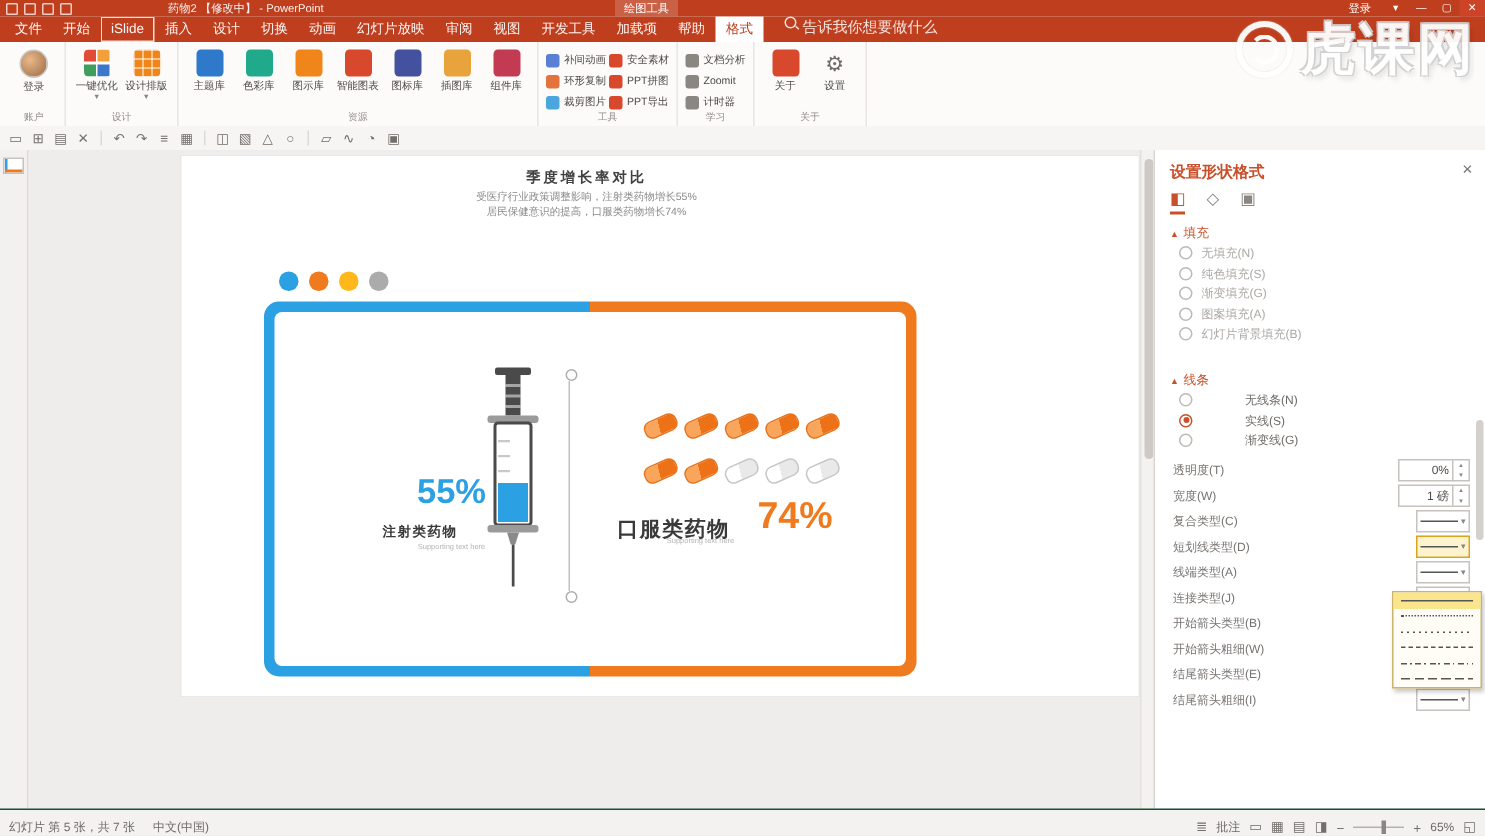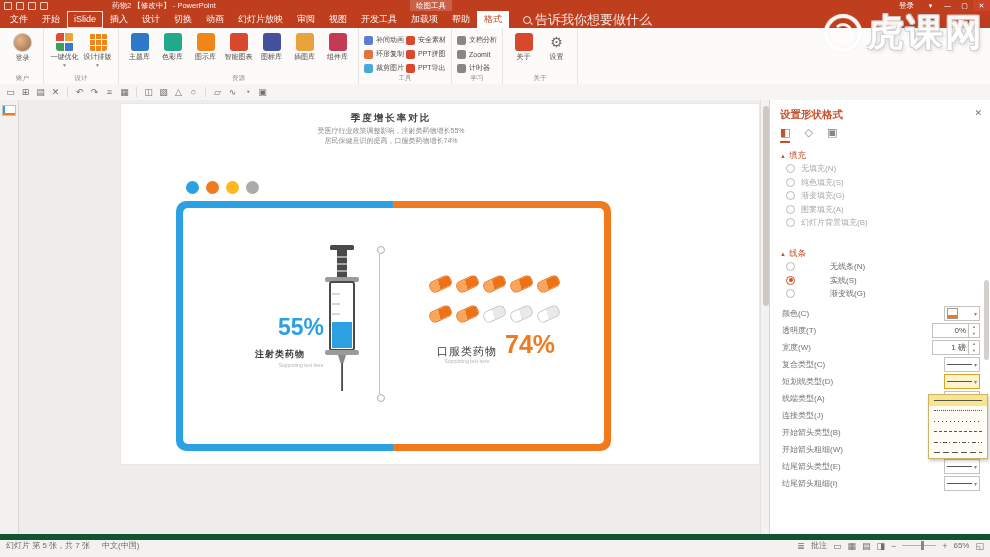--- a/index.html
+++ b/index.html
@@ -16,21 +16,21 @@
   .tb-right{position:absolute;right:0;top:0;height:11px;display:flex;align-items:center;}
   .tb-login{font-size:7.5px;color:#fff;margin-right:8px;}
   .tb-btn{width:17px;text-align:center;font-size:7px;line-height:11px;color:#fff;}
   .tb-close{background:#CD4328;}
 
   
   .tabsrow{position:absolute;left:0;top:11px;right:0;height:17px;background:#BF3E1E;display:flex;padding-left:3px;font-size:9px;}
   .tab{padding:0 7px;line-height:17px;color:rgba(255,255,255,.95);white-space:nowrap;}
   .tab--islide{box-shadow:inset 0 0 0 1px rgba(255,255,255,.85);}
   .tab--active{background:#fff;color:#BF3E1E;}
-  .tabs-search{display:flex;align-items:center;gap:4px;margin-left:14px;color:rgba(255,255,255,.85);font-size:13px;white-space:nowrap;}
+  .tabs-search{display:flex;gap:4px;margin-left:14px;color:rgba(255,255,255,.85);font-size:10px;white-space:nowrap;}
   .search-glass{width:6px;height:6px;border:1px solid rgba(255,255,255,.85);border-radius:50%;position:relative;}
   .search-glass::after{content:"";position:absolute;width:3px;height:1px;background:rgba(255,255,255,.85);
                        transform:rotate(45deg);right:-3px;bottom:-1px;}
 
   
   .ribbon{position:absolute;left:0;top:28px;right:0;height:56px;background:#FCFBFA;border-bottom:1px solid #D8D4D1;
           display:flex;padding-left:2px;}
   .rgroup{position:relative;display:flex;align-items:flex-start;gap:2px;padding:3px 5px 11px;border-right:1px solid #E8E5E2;}
   .rgroup-label{position:absolute;bottom:1px;left:0;right:0;text-align:center;font-size:6.5px;color:#918D89;}
   .bigitem{width:31px;display:flex;flex-direction:column;align-items:center;gap:1px;font-size:7px;color:#4E4A46;text-align:center;}
@@ -88,21 +88,21 @@
   .divider::before{top:-8px;} .divider::after{bottom:-8px;}
   .pct-left{position:absolute;left:72px;top:106px;width:92px;text-align:center;font-size:23px;font-weight:800;color:#2BA1E3;}
   .lbl-left{position:absolute;left:72px;top:140px;width:92px;text-align:left;font-size:9px;font-weight:bold;
             letter-spacing:1px;color:#3A3A3A;}
   .sup-left{position:absolute;left:72px;top:154px;width:92px;text-align:center;font-size:5px;color:#B5B5B5;}
   .caps-row{position:absolute;left:246px;display:flex;gap:4px;}
   .caps-row1{top:70px;} .caps-row2{top:100px;}
   .cap{width:21px;height:10px;border-radius:5px;transform:rotate(-24deg);}
   .cap-full{border:1px solid #E8731A;background:linear-gradient(100deg,#F9A55C 0 45%,#ED7117 45%);}
   .cap-empty{border:1px solid #C6C6C6;background:linear-gradient(100deg,#fff 0 45%,#E9E9E9 45%);}
-  .lbl-right{position:absolute;left:240px;top:136px;width:88px;text-align:center;font-size:11px;font-weight:normal;
+  .lbl-right{position:absolute;left:222px;top:136px;width:88px;text-align:center;font-size:14px;font-weight:bold;
              letter-spacing:1px;color:#3A3A3A;}
   .sup-right{position:absolute;left:240px;top:150px;width:88px;text-align:center;font-size:5px;color:#B5B5B5;}
   .pct-right{position:absolute;left:322px;top:122px;font-size:25px;font-weight:800;color:#F07A1E;}
 
   
   .panel{position:absolute;right:0;top:100px;width:220px;bottom:17px;background:#fff;border-left:1px solid #D8D4D1;font-size:8px;}
   .p-title{position:absolute;left:10px;top:8px;font-size:10.5px;font-weight:bold;color:#C8502B;}
   .p-close{position:absolute;right:8px;top:8px;font-size:9px;color:#777;}
   .p-tabs{position:absolute;left:10px;top:26px;display:flex;gap:14px;}
   .p-tab{font-size:11px;color:#8A8681;padding-bottom:2px;}
@@ -138,22 +138,22 @@
   .ls-longdash{border-top:none;height:1px;background:repeating-linear-gradient(90deg,#555 0 6px,transparent 6px 9px);}
   .p-scrollthumb{position:absolute;right:1px;top:180px;width:5px;height:80px;background:#D4D0CC;border-radius:3px;}
 
   
   .flyout{position:absolute;left:928px;top:394px;width:58px;background:#FFFDF5;border:1px solid #C9B46A;
           box-shadow:1px 2px 3px rgba(0,0,0,.22);z-index:60;}
   .fly-row{height:10.5px;display:flex;align-items:center;padding:0 5px;}
   .fly-row.sel{background:#FAE48C;}
 
   
-  .statusbar{position:absolute;left:0;right:0;bottom:0;height:17px;background:#F4F2F1;border-top:6px solid #14532d;
-             display:flex;align-items:flex-start;font-size:8px;color:#6E6A66;padding:0 6px;gap:12px;}
+  .statusbar{position:absolute;left:0;right:0;bottom:0;height:17px;background:#F4F2F1;border-top:1px solid #14532d;
+             display:flex;align-items:flex-end;font-size:8px;color:#6E6A66;padding:0 6px;gap:12px;}
   .sb-spacer{flex:1;}
   .sb-right{display:flex;align-items:center;gap:6px;}
   .sb-icon{font-size:9px;color:#726E6A;}
   .zoom-track{width:34px;height:1px;background:#B5B1AD;position:relative;}
   .zoom-thumb{position:absolute;left:55%;top:-4px;width:3px;height:9px;background:#8A8681;}
 
   
   .watermark{position:absolute;top:8px;right:6px;z-index:200;display:flex;align-items:center;gap:5px;
              pointer-events:none;opacity:.95;}
   .wm-logo{width:30px;height:30px;border:4px solid #fff;border-radius:50%;position:relative;
@@ -453,27 +453,20 @@
         <span>实线(S)</span>
       </div>
       <div class="p-radio-row enabled">
         <span class="radio"></span>
         <span>渐变线(G)</span>
       </div>
     </div>
 
     <div class="p-props">
       <div class="p-prop-row">
-        <span class="p-prop-label">颜色(C)</span>
-        <div class="colorbtn">
-          <span class="color-chip"></span>
-          <span class="dd-caret">▾</span>
-        </div>
-      </div>
-      <div class="p-prop-row">
         <span class="p-prop-label">透明度(T)</span>
         <div class="spinner">
           <span class="spin-val">0%</span>
           <span class="spin-btns">
             <span>▲</span>
             <span>▼</span>
           </span>
         </div>
       </div>
       <div class="p-prop-row">

